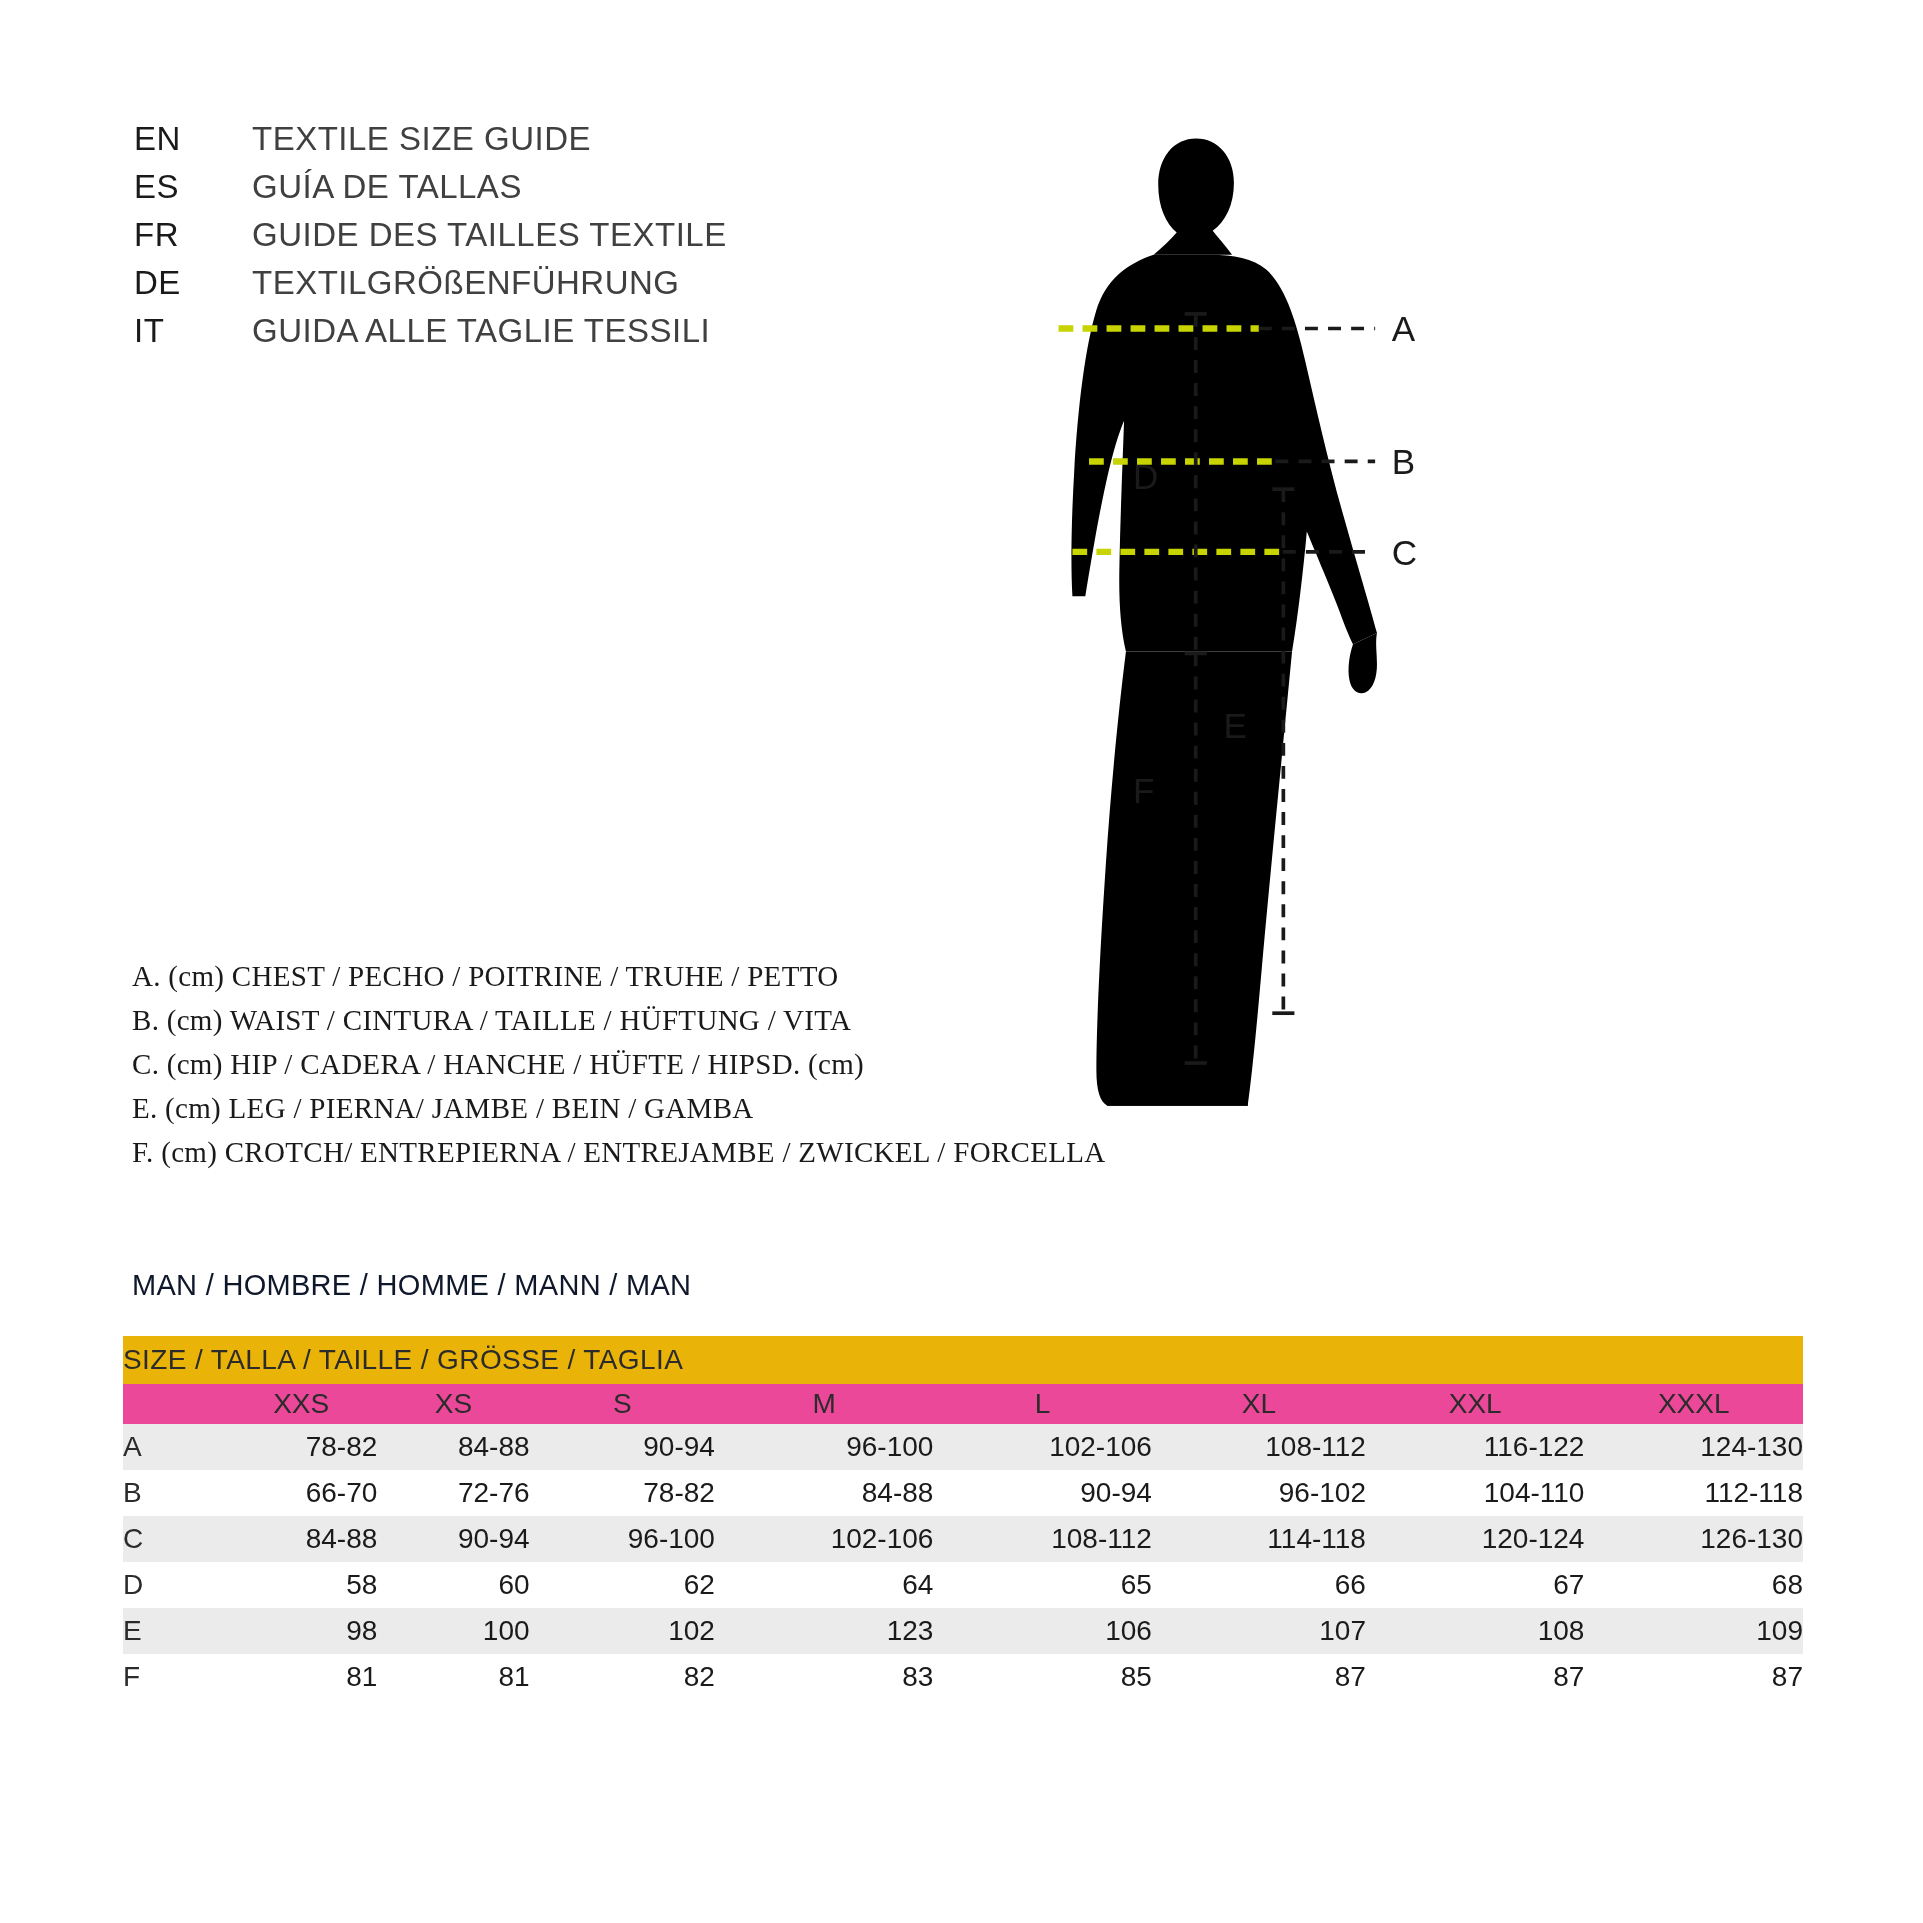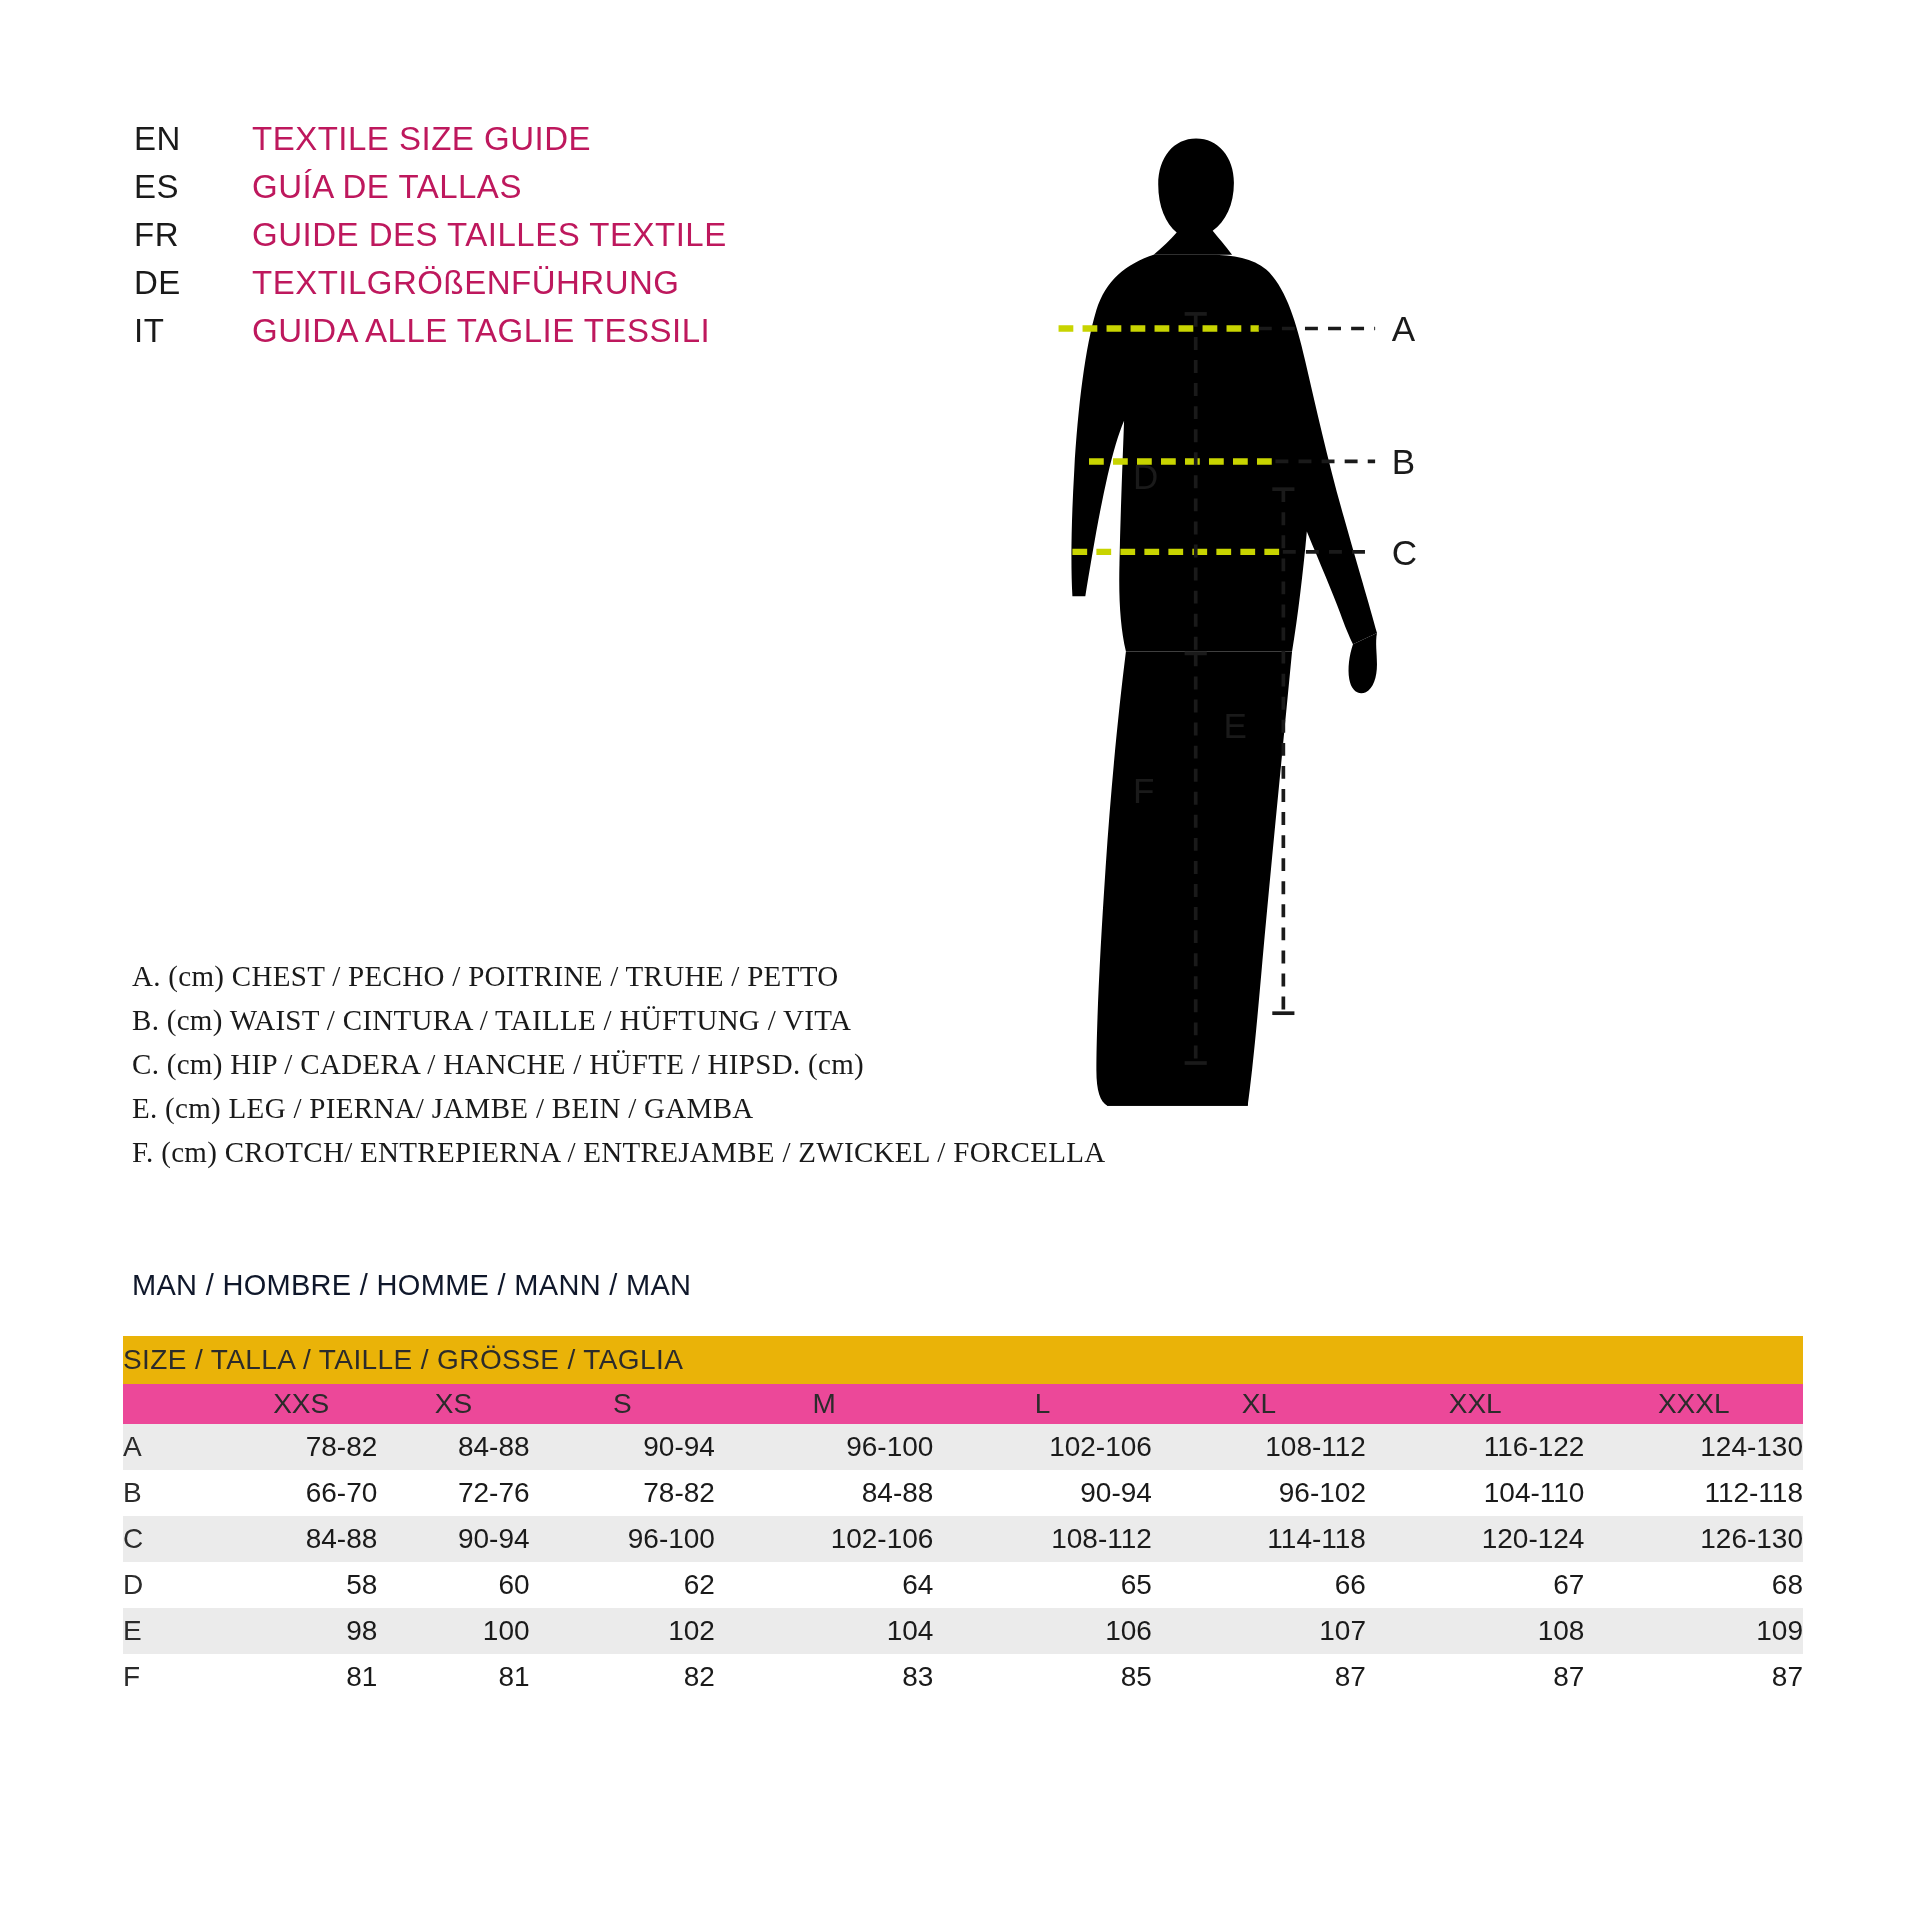--- a/index.html
+++ b/index.html
@@ -30,21 +30,21 @@
   }
   .title-lang {
     width: 118px;
     font-size: 33px;
     letter-spacing: 0.5px;
     color: #1a1a1a;
   }
   .title-text {
     font-size: 33px;
     letter-spacing: 0.5px;
-    color: #be185d;
+    color: #404040;
     white-space: nowrap;
     text-align: center;
   }
 
   
   #legend-block {
     position: absolute;
     left: 132px;
     top: 960px;
     width: 1061px;
@@ -317,21 +317,21 @@
       <td>66</td>
       <td>67</td>
       <td>68</td>
     </tr>
 
     <tr class="tbl-row shaded">
       <td class="rowlabel">E</td>
       <td>98</td>
       <td>100</td>
       <td>102</td>
-      <td>104</td>
+      <td>123</td>
       <td>106</td>
       <td>107</td>
       <td>108</td>
       <td>109</td>
     </tr>
 
     <tr class="tbl-row">
       <td class="rowlabel">F</td>
       <td>81</td>
       <td>81</td>

